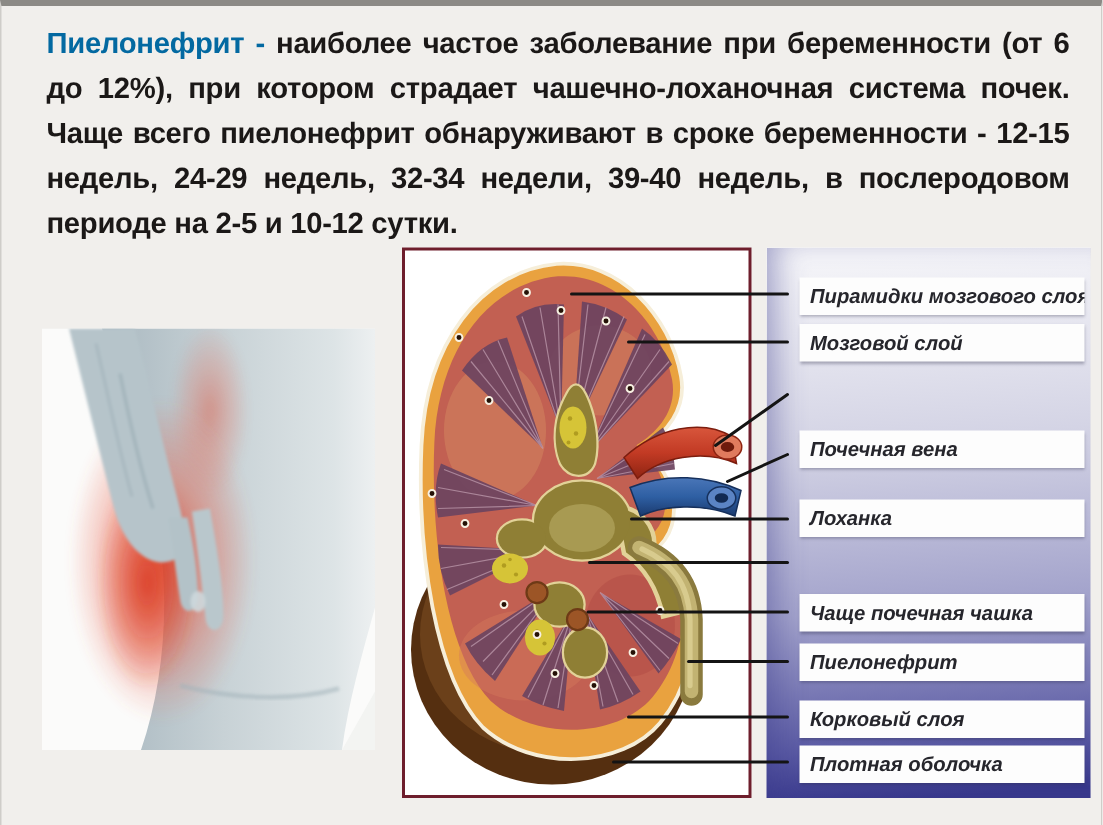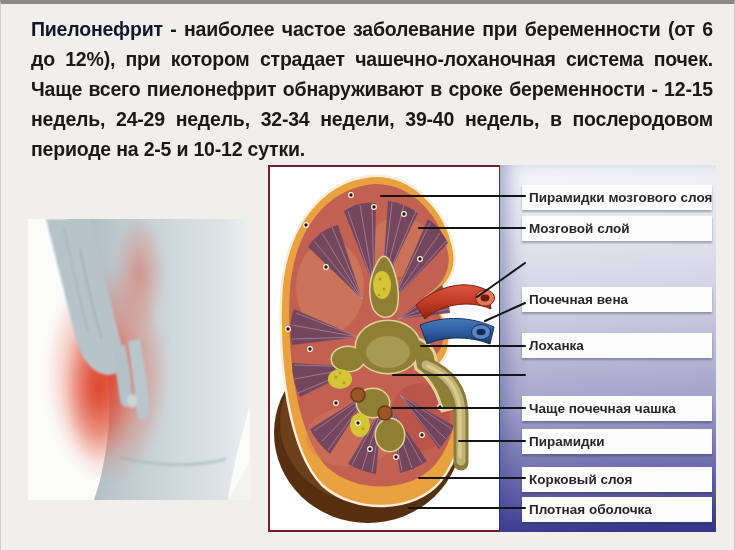--- a/index.html
+++ b/index.html
@@ -7,31 +7,32 @@
   #stage{
     position:relative;width:735px;height:550px;background:#f1efec;
     border-top:4px solid #8c8a86;border-left:1px solid #cfcdc9;border-right:1px solid #cfcdc9;
     box-sizing:border-box;overflow:hidden;
   }
   .header{
     position:absolute;left:30px;top:10px;width:682px;
     font-size:19.5px;font-weight:bold;line-height:30px;text-align:justify;
     color:#1b1817;letter-spacing:-0.2px;
   }
-  .header .term{color:#0f172a;}
+  .header .term{color:#0369a1;}
   .photo{position:absolute;left:27px;top:215px;width:222px;height:281px;}
   .kidney-frame{
     position:absolute;left:267px;top:161px;width:233px;height:367px;
     background:#ffffff;border:2px solid #6e1e2c;box-sizing:border-box;
   }
   .kidney-frame svg{display:block;width:229px;height:363px;}
   .label-panel{
-    position:absolute;left:499px;top:161px;width:216px;height:367px;
+    position:absolute;left:510px;top:161px;width:216px;height:367px;
     background:linear-gradient(176deg,#f4f4f8 3%,#d4d4e5 35%,#a2a2cb 65%,#5b5ba4 88%,#38388c 98%);
     box-shadow:inset 14px 0 20px -8px rgba(58,58,140,.45);
+    font-style:italic;
   }
   .kidney-label{
     position:absolute;left:22px;width:190px;height:25px;
     background:#fdfdfd;box-shadow:0 1.5px 2px rgba(40,40,70,.35);
     font-size:13.5px;font-weight:bold;color:#26262c;line-height:25px;
     padding-left:7px;box-sizing:border-box;white-space:nowrap;overflow:hidden;
   }
   #leader-overlay{position:absolute;left:0;top:0;width:735px;height:550px;pointer-events:none;}
 </style>
 </head>
@@ -208,21 +209,21 @@
       </g>
     </svg>
   </div>
 
   <div class="label-panel">
     <div class="kidney-label" style="top:20px">Пирамидки мозгового слоя</div>
     <div class="kidney-label" style="top:51px">Мозговой слой</div>
     <div class="kidney-label" style="top:122px">Почечная вена</div>
     <div class="kidney-label" style="top:168px">Лоханка</div>
     <div class="kidney-label" style="top:231px">Чаще почечная чашка</div>
-    <div class="kidney-label" style="top:264px">Пирамидки</div>
+    <div class="kidney-label" style="top:264px">Пиелонефрит</div>
     <div class="kidney-label" style="top:302px">Корковый слоя</div>
     <div class="kidney-label" style="top:332px">Плотная оболочка</div>
   </div>
 
   <svg id="leader-overlay" viewBox="0 0 735 550">
     <g stroke="#141414" stroke-width="2" stroke-linecap="round">
       <line x1="380" y1="192" x2="524" y2="192"></line>
       <line x1="418" y1="224" x2="524" y2="224"></line>
       <line x1="476" y1="293" x2="524" y2="259"></line>
       <line x1="484" y1="317" x2="524" y2="299"></line>

